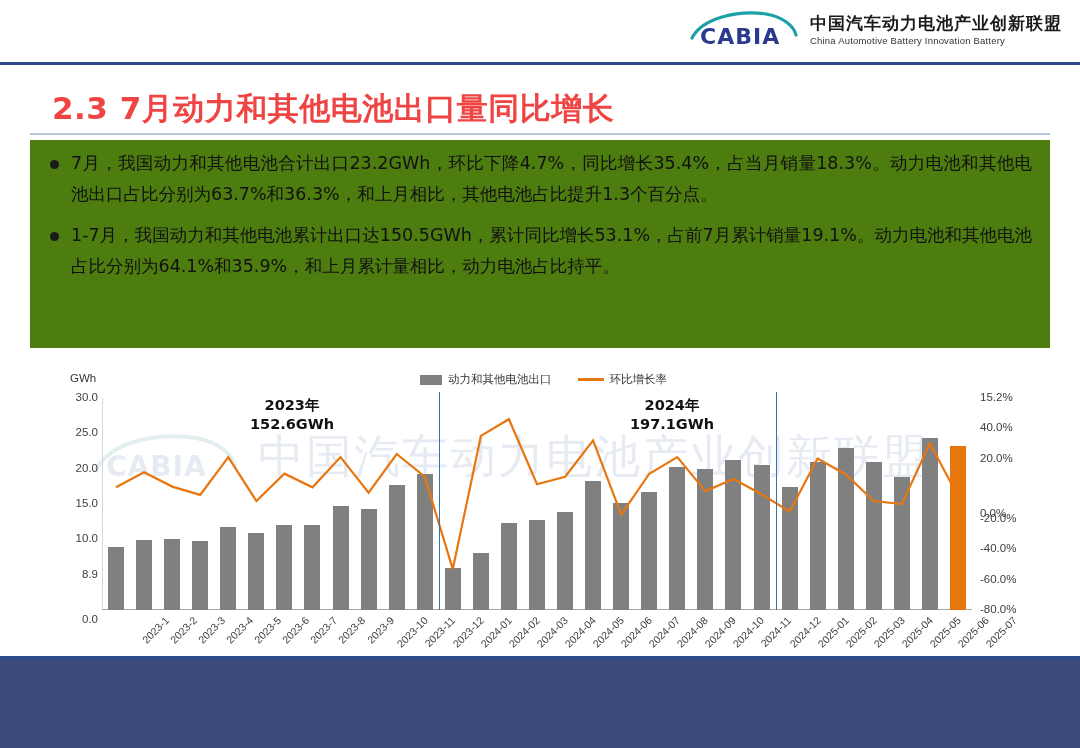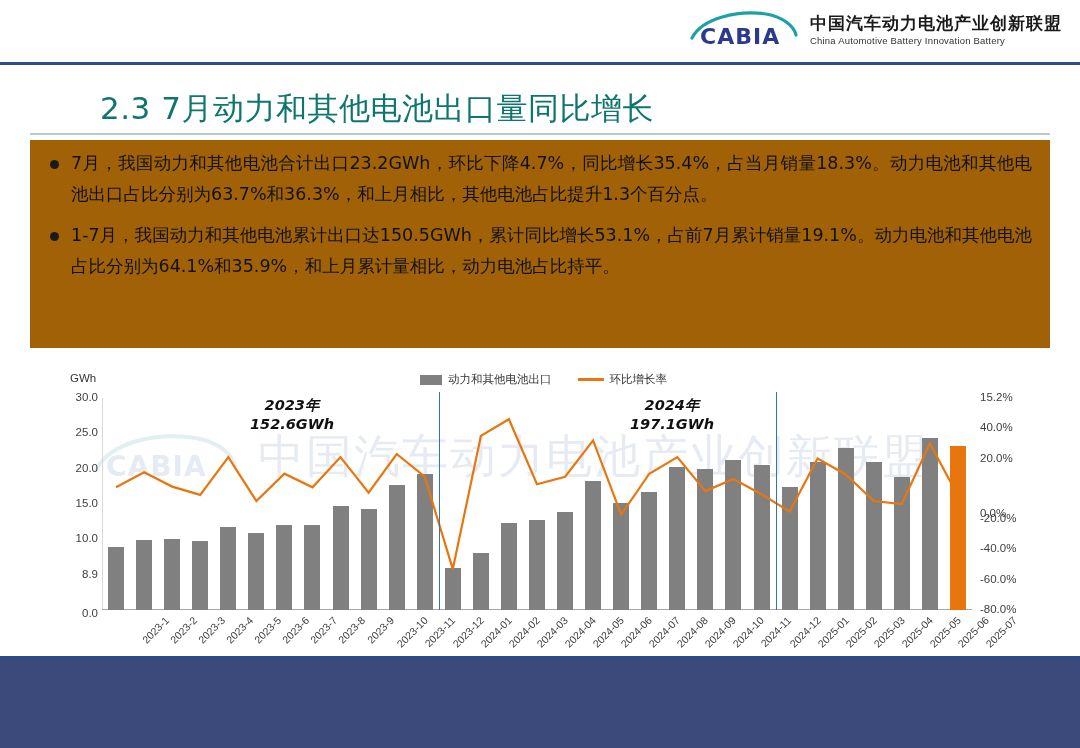--- a/index.html
+++ b/index.html
@@ -28,32 +28,31 @@
   .logo-cn{
     font-size:17px;font-weight:bold;color:#1a1a1a;letter-spacing:1px;line-height:20px;
     font-family:"DejaVu Sans","Liberation Sans",sans-serif;
   }
   .logo-en{
     font-size:9.5px;color:#333;letter-spacing:.2px;line-height:12px;margin-top:2px;
   }
   
   .slide-title{
     position:absolute;left:52px;top:88px;
-    font-size:31px;font-weight:normal;color:#0f766e;
+    font-size:31px;font-weight:bold;color:#ef4444;
     font-family:"DejaVu Sans","Liberation Sans",sans-serif;
     letter-spacing:.5px;
-    margin-left:48px;
   }
   .title-underline{
     position:absolute;left:30px;top:133px;width:1020px;height:2px;background:#b9c6de;
   }
   
   .bullets{
     position:absolute;left:30px;top:140px;width:1020px;height:208px;
-    background:#a16207;
+    background:#4d7c0f;
   }
   .bullet{
     display:flex;align-items:flex-start;padding:0 18px 0 14px;
   }
   .bullet .dot{
     width:9px;height:9px;border-radius:50%;background:#1a1a1a;flex:none;
     margin:12px 12px 0 6px;
   }
   .bullet .txt{
     font-size:17.5px;line-height:31px;color:#111;text-align:justify;
@@ -105,21 +104,21 @@
   .xlab{
     position:absolute;top:216px;font-size:10.5px;color:#404040;
     transform:rotate(-45deg);transform-origin:right top;white-space:nowrap;
     text-align:right;
   }
   .divider{
     position:absolute;top:-6px;width:1.5px;height:218px;background:#2e75b6;
   }
   .ann{
     position:absolute;text-align:center;font-size:14.5px;color:#111;font-weight:bold;
-    line-height:19px;font-family:"DejaVu Sans","Liberation Sans",sans-serif;font-style:italic;
+    line-height:19px;font-family:"DejaVu Sans","Liberation Sans",sans-serif;
   }
   
   .footer{
     position:absolute;left:0;bottom:0;width:1080px;height:88px;background:#3b4a7a;
   }
   .footer-top{
     position:absolute;left:0;bottom:88px;width:1080px;height:4px;background:#2e4a88;
   }
 </style>
 </head>
@@ -174,21 +173,21 @@
     <div class="legend-item">
       <span class="legend-swatch-line"></span>
       <span>环比增长率</span>
     </div>
   </div>
 
   <div class="plot">
     <div class="plot-border-left"></div>
     <div class="plot-border-bottom"></div>
     <div id="ylabels">
-        <div class="ylab" style="top: 216px;">0.0</div>
+        <div class="ylab" style="top: 222px;">0.0</div>
         <div class="ylab" style="top: 176.667px;">8.9</div>
         <div class="ylab" style="top: 141.333px;">10.0</div>
         <div class="ylab" style="top: 106px;">15.0</div>
         <div class="ylab" style="top: 70.6667px;">20.0</div>
         <div class="ylab" style="top: 35.3333px;">25.0</div>
         <div class="ylab" style="top: 0px;">30.0</div>
       </div>
     <div id="ylabels2">
         <div class="ylab2" style="top: 212px;">-80.0%</div>
         <div class="ylab2" style="top: 181.714px;">-60.0%</div>

